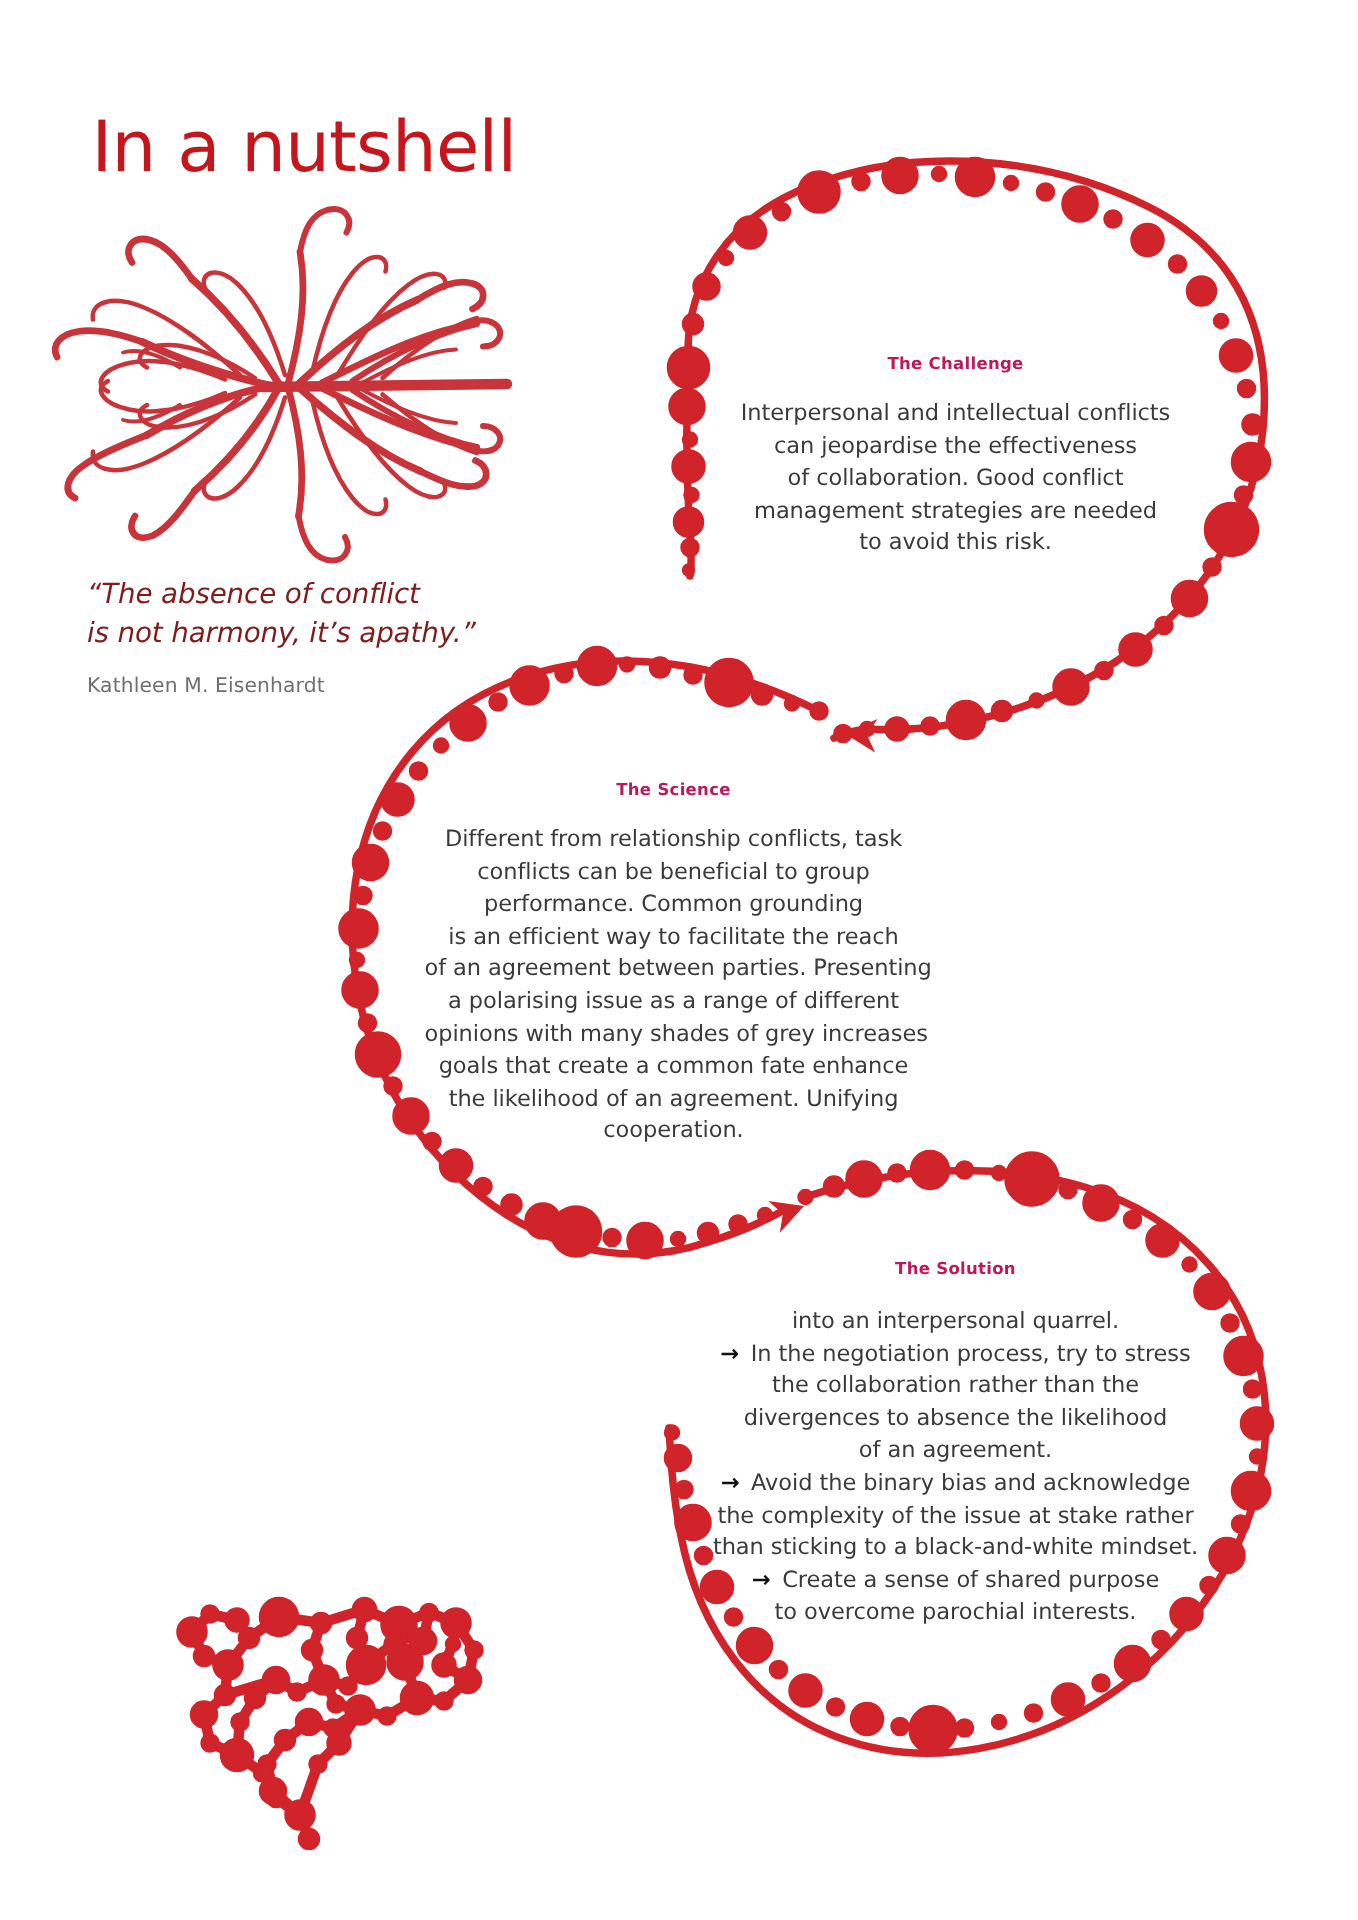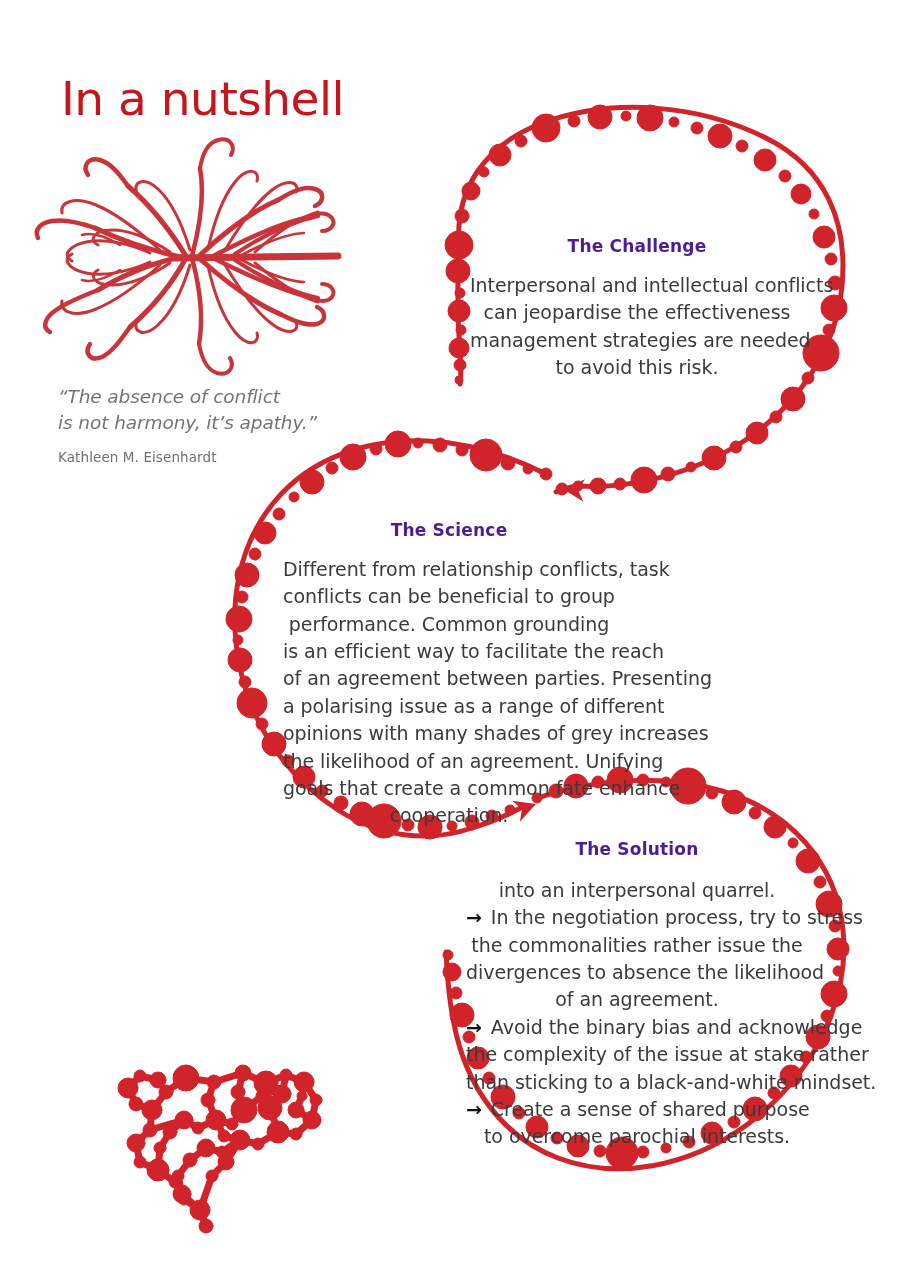--- a/index.html
+++ b/index.html
@@ -59,44 +59,44 @@
 
   .quote-block {
     position: absolute;
     left: 58px;
     top: 384px;
     width: 330px;
   }
   .quote-text {
     font-size: 18.5px;
     font-style: italic;
-    color: #737373;
+    color: #7f1d1d;
     line-height: 1.38;
     letter-spacing: -0.1px;
   }
   .quote-author {
     margin-top: 14px;
     font-size: 13.5px;
     color: #6F6F72;
     letter-spacing: 0.1px;
   }
 
   .section {
     position: absolute;
     text-align: center;
   }
   .section-heading {
-    font-size: 17px;
+    font-size: 11px;
     font-weight: 700;
-    color: #4c1d95;
+    color: #be185d;
     letter-spacing: 0.2px;
     margin: 0 0 16px 0;
   }
   .section-body {
-    font-size: 19px;
+    font-size: 15px;
     color: #3A3A3A;
     line-height: 1.44;
     letter-spacing: -0.05px;
     text-align: center;
   }
   .section-body .ln { display: block; white-space: nowrap; }
 
   #sec-challenge { left: 470px; top: 236px; width: 334px; }
   #sec-science   { left: 283px; top: 520px; width: 332px; }
   #sec-solution  { left: 466px; top: 839px; width: 342px; }
@@ -431,47 +431,48 @@
         <span class="ln" style="display:block">is not harmony, it’s apathy.”</span>
       </div>
       <div class="quote-author">Kathleen M. Eisenhardt</div>
     </div>
 
     <div class="section" id="sec-challenge">
       <div class="section-heading">The Challenge</div>
       <div class="section-body">
           <span class="ln">Interpersonal and intellectual conflicts</span>
           <span class="ln">can jeopardise the effectiveness</span>
+          <span class="ln">of collaboration. Good conflict</span>
           <span class="ln">management strategies are needed</span>
           <span class="ln">to avoid this risk.</span>
         </div>
     </div>
 
     <div class="section" id="sec-science">
       <div class="section-heading">The Science</div>
       <div class="section-body">
           <span class="ln">Different from relationship conflicts, task</span>
           <span class="ln">conflicts can be beneficial to group</span>
           <span class="ln">performance. Common grounding</span>
           <span class="ln">is an efficient way to facilitate the reach</span>
           <span class="ln">of an agreement between parties. Presenting</span>
           <span class="ln">a polarising issue as a range of different</span>
           <span class="ln">opinions with many shades of grey increases</span>
+          <span class="ln">goals that create a common fate enhance</span>
           <span class="ln">the likelihood of an agreement. Unifying</span>
-          <span class="ln">goals that create a common fate enhance</span>
           <span class="ln">cooperation.</span>
         </div>
     </div>
 
     <div class="section" id="sec-solution">
       <div class="section-heading">The Solution</div>
       <div class="section-body">
           <span class="ln">into an interpersonal quarrel.</span>
           <span class="ln"><span class="bullet-arrow">→</span> In the negotiation process, try to stress</span>
-          <span class="ln">the commonalities rather issue the</span>
+          <span class="ln">the collaboration rather than the</span>
           <span class="ln">divergences to absence the likelihood</span>
           <span class="ln">of an agreement.</span>
           <span class="ln"><span class="bullet-arrow">→</span> Avoid the binary bias and acknowledge</span>
           <span class="ln">the complexity of the issue at stake rather</span>
           <span class="ln">than sticking to a black-and-white mindset.</span>
           <span class="ln"><span class="bullet-arrow">→</span> Create a sense of shared purpose</span>
           <span class="ln">to overcome parochial interests.</span>
         </div>
     </div>
 

